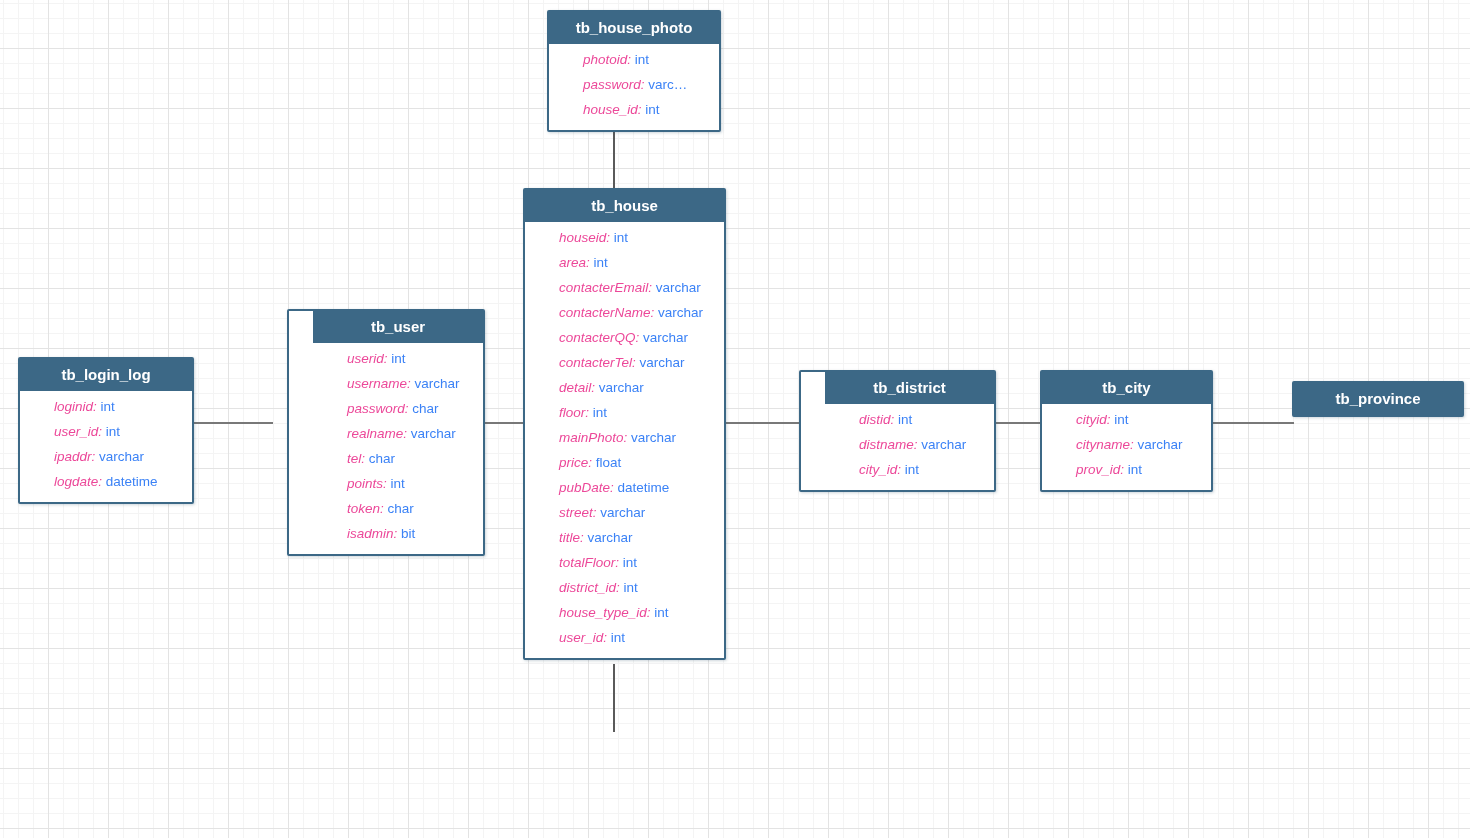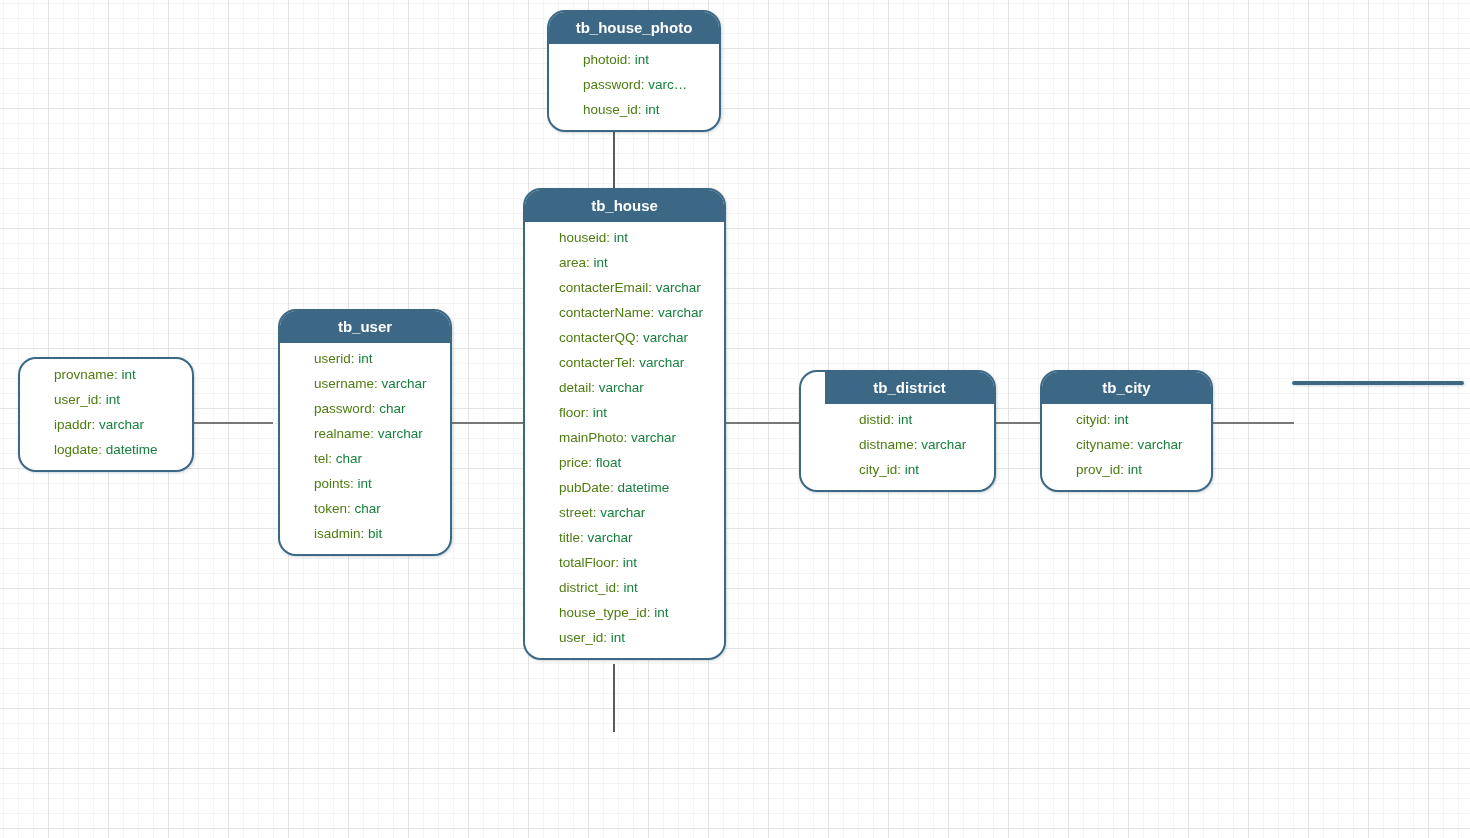--- a/index.html
+++ b/index.html
@@ -30,21 +30,21 @@
   .connector-v {
     position: absolute;
     width: 2px;
     background: #5a5a5a;
     z-index: 1;
   }
   .table {
     position: absolute;
     z-index: 2;
     border: 2px solid #3c6886;
-    border-radius: 18px;
+    border-radius: 2px;
     background: #ffffff;
     overflow: hidden;
     box-shadow: 1px 1px 3px rgba(60,90,110,0.25);
   }
   .table-header {
     height: 32px;
     line-height: 32px;
     background: #3c6886;
     color: #ffffff;
     font-size: 15px;
@@ -58,22 +58,22 @@
   }
   .field-row {
     height: 25px;
     line-height: 25px;
     padding-left: 34px;
     font-size: 13.5px;
     white-space: nowrap;
     overflow: hidden;
     text-overflow: ellipsis;
   }
-  .field-name { color: #4d7c0f; }
-  .field-type { color: #15803d; text-align: right; }
+  .field-name { color: #ec4899; font-style: italic; }
+  .field-type { color: #3b82f6; text-align: right; }
 </style>
 </head>
 <body>
 
 <div id="canvas">
 
   <div class="connector-v" style="left:613px; top:131px; height:59px;"></div>
   <div class="connector-v" style="left:613px; top:664px; height:68px;"></div>
   <div class="connector-h" style="left:188px; top:422px; width:85px;"></div>
   <div class="connector-h" style="left:439px; top:422px; width:86px;"></div>
@@ -106,37 +106,38 @@
         <div class="field-row"><span class="field-name">pubDate:</span><span class="field-type"> datetime</span></div>
         <div class="field-row"><span class="field-name">street:</span><span class="field-type"> varchar</span></div>
         <div class="field-row"><span class="field-name">title:</span><span class="field-type"> varchar</span></div>
         <div class="field-row"><span class="field-name">totalFloor:</span><span class="field-type"> int</span></div>
         <div class="field-row"><span class="field-name">district_id:</span><span class="field-type"> int</span></div>
         <div class="field-row"><span class="field-name">house_type_id:</span><span class="field-type"> int</span></div>
         <div class="field-row"><span class="field-name">user_id:</span><span class="field-type"> int</span></div>
       </div>
   </div>
 
-  <div class="table" style="left:278px; top:309px; width:170px;">
+  <div class="table" style="left:287px; top:309px; width:170px;padding-left:24px;">
     <div class="table-header">tb_user</div>
     <div class="table-body">
         <div class="field-row"><span class="field-name">userid:</span><span class="field-type"> int</span></div>
         <div class="field-row"><span class="field-name">username:</span><span class="field-type"> varchar</span></div>
         <div class="field-row"><span class="field-name">password:</span><span class="field-type"> char</span></div>
         <div class="field-row"><span class="field-name">realname:</span><span class="field-type"> varchar</span></div>
         <div class="field-row"><span class="field-name">tel:</span><span class="field-type"> char</span></div>
         <div class="field-row"><span class="field-name">points:</span><span class="field-type"> int</span></div>
         <div class="field-row"><span class="field-name">token:</span><span class="field-type"> char</span></div>
         <div class="field-row"><span class="field-name">isadmin:</span><span class="field-type"> bit</span></div>
       </div>
   </div>
 
   <div class="table" style="left:18px; top:357px; width:172px;">
+    <div class="table-header">tb_login_log</div>
     <div class="table-body">
-        <div class="field-row"><span class="field-name">provname:</span><span class="field-type"> int</span></div>
+        <div class="field-row"><span class="field-name">loginid:</span><span class="field-type"> int</span></div>
         <div class="field-row"><span class="field-name">user_id:</span><span class="field-type"> int</span></div>
         <div class="field-row"><span class="field-name">ipaddr:</span><span class="field-type"> varchar</span></div>
         <div class="field-row"><span class="field-name">logdate:</span><span class="field-type"> datetime</span></div>
       </div>
   </div>
 
   <div class="table" style="left:799px; top:370px; width:169px;padding-left:24px;">
     <div class="table-header">tb_district</div>
     <div class="table-body">
         <div class="field-row"><span class="field-name">distid:</span><span class="field-type"> int</span></div>
@@ -148,16 +149,17 @@
   <div class="table" style="left:1040px; top:370px; width:169px;">
     <div class="table-header">tb_city</div>
     <div class="table-body">
         <div class="field-row"><span class="field-name">cityid:</span><span class="field-type"> int</span></div>
         <div class="field-row"><span class="field-name">cityname:</span><span class="field-type"> varchar</span></div>
         <div class="field-row"><span class="field-name">prov_id:</span><span class="field-type"> int</span></div>
       </div>
   </div>
 
   <div class="table" style="left:1292px; top:381px; width:168px;">
+    <div class="table-header">tb_province</div>
   </div>
 
 
 </div>
 
 </body></html>

